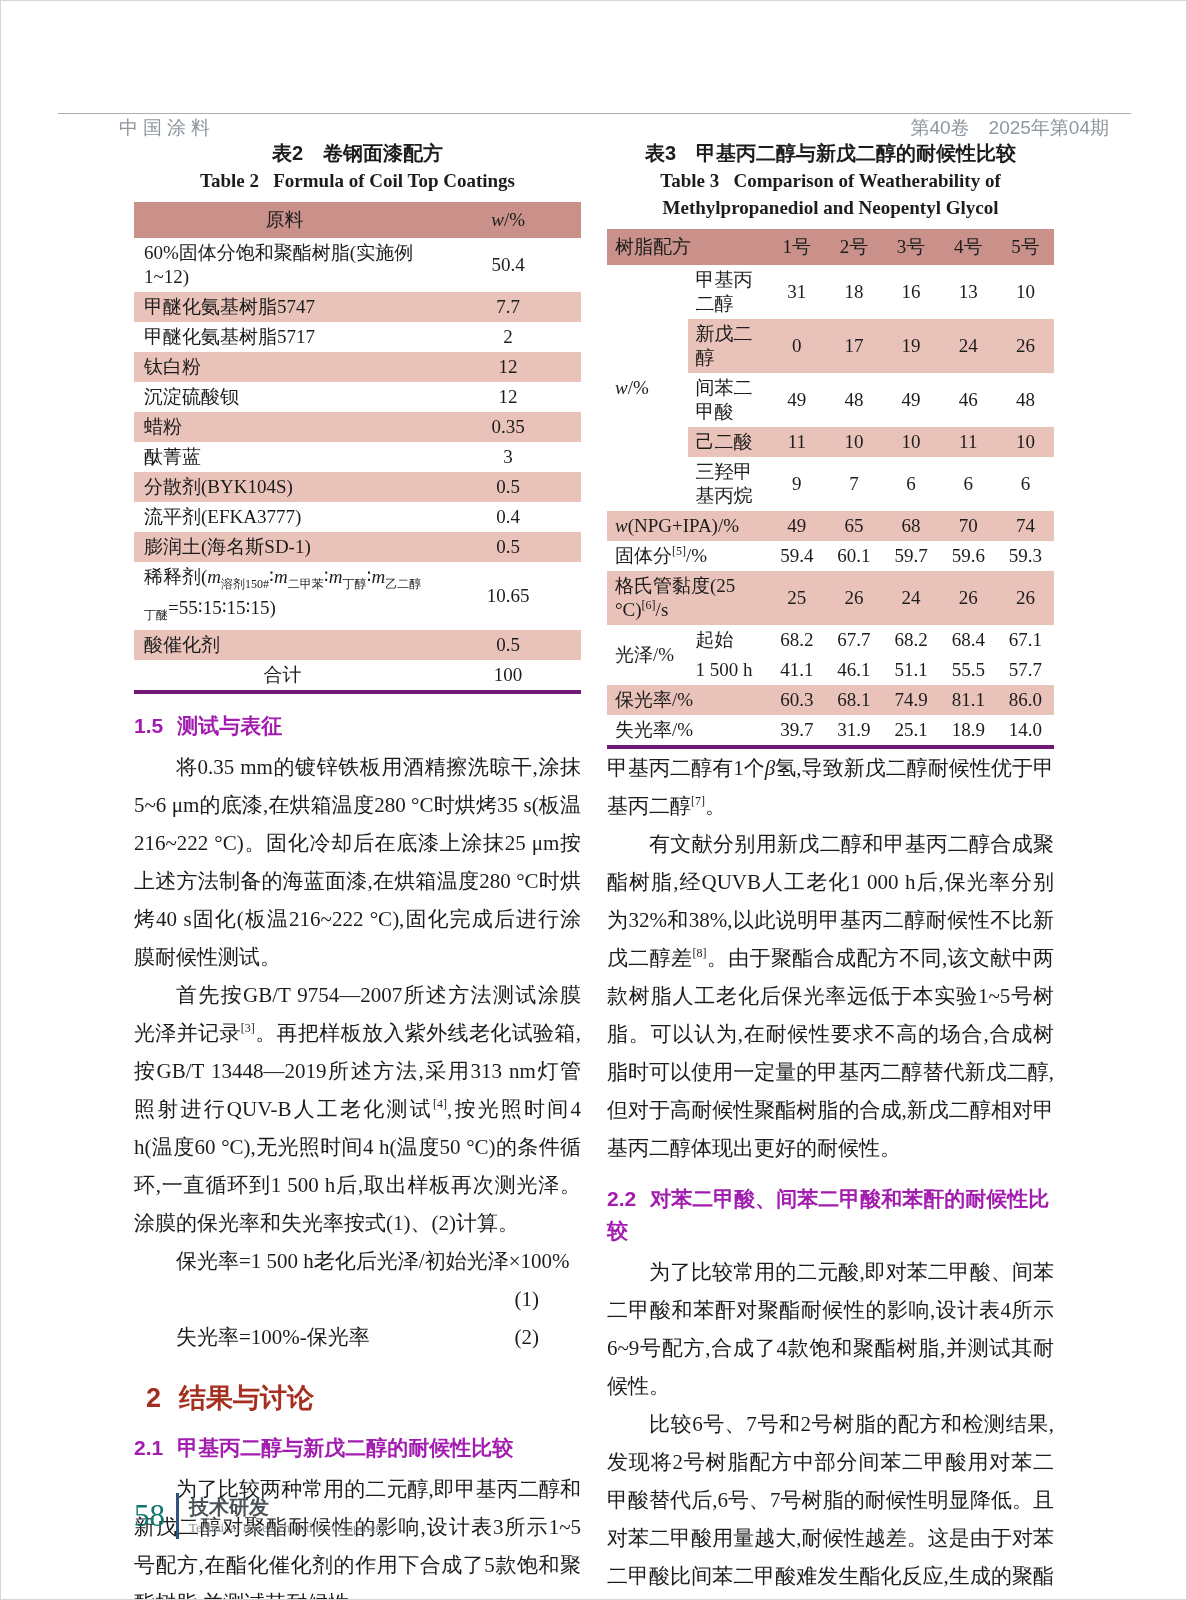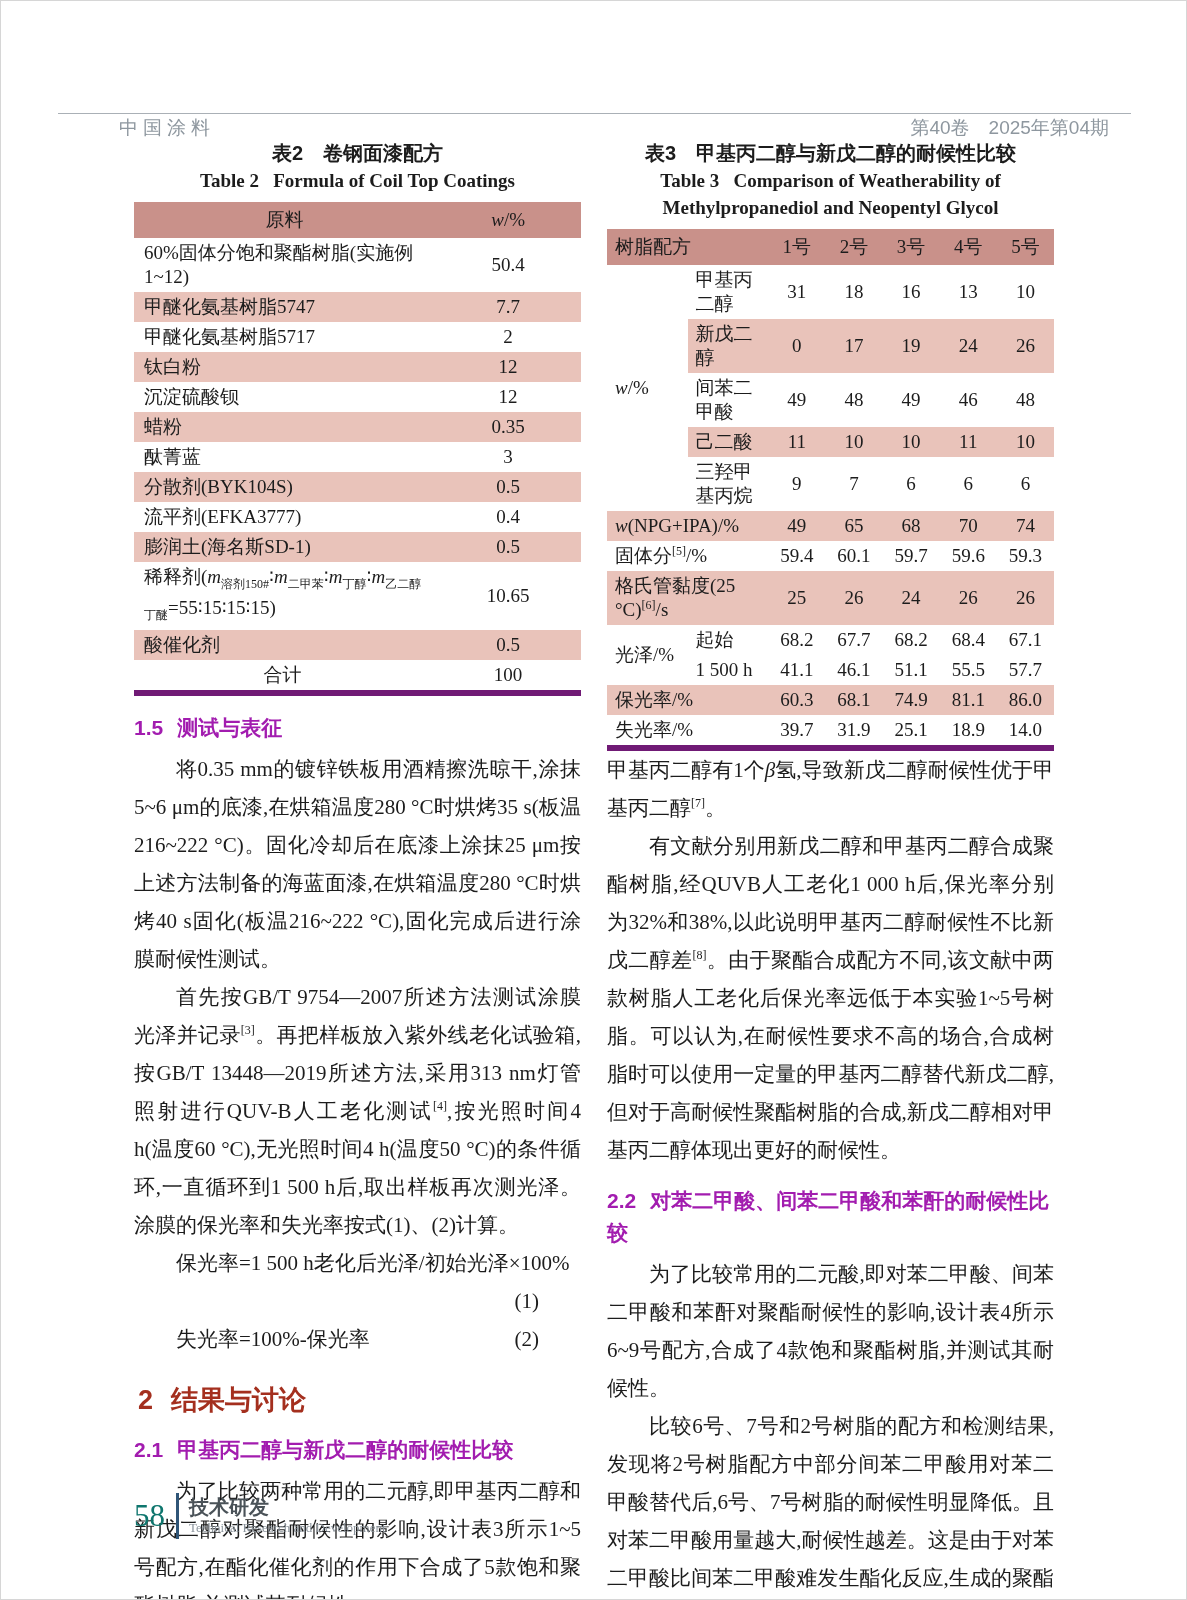--- a/index.html
+++ b/index.html
@@ -47,21 +47,21 @@
     width:100%;border-collapse:collapse;table-layout:fixed;
     font-size:19px;margin-top:6px;
   }
   table.data-tbl th, table.data-tbl td{
     padding:3px 4px;height:24px;vertical-align:middle;
     font-weight:normal;line-height:24px;
   }
   table.data-tbl tr.head th{
     background:#c9918a;height:30px;
   }
-  table.data-tbl{border-bottom:6px solid #701a75;}
+  table.data-tbl{border-bottom:4px solid #701a75;}
   tr.shade td{background:#e9c3ba;}
   td.shade{background:#e9c3ba;}
   #table2 td.name{ text-align:left;padding-left:10px;}
   #table2 th.name{ text-align:center;}
   #table2 td.val, #table2 th.val{text-align:center;}
   #table2 td.center{text-align:center;padding-left:0;}
   #table2 sub{font-size:12px;}
   #table3 th{text-align:center;}
   #table3 th.lbl{text-align:left;padding-left:8px;}
   #table3 td.group{text-align:left;padding-left:8px;background:#fff;}
@@ -76,21 +76,21 @@
   }
   
   .body-p{
     margin:0;font-size:21px;line-height:38px;
     text-align:justify;text-indent:2em;
   }
   .body-p.noindent{text-indent:0;}
   .sec-h1{
     font-family:"Liberation Sans","DejaVu Sans",sans-serif;
     font-weight:bold;font-size:27px;color:#a42f1e;
-    margin:24px 0 10px 4px;line-height:36px;
+    margin:24px 0 10px 12px;line-height:36px;
   }
   .sec-h1 .sec-num{margin-right:18px;}
   .sec-h2{
     font-family:"Liberation Sans","DejaVu Sans",sans-serif;
     font-weight:bold;font-size:21px;color:#a21caf;
     margin:16px 0 6px 0;line-height:32px;
   }
   .sec-h2 .sec-num{margin-right:14px;}
   .eq-line{
     font-size:21px;line-height:38px;

